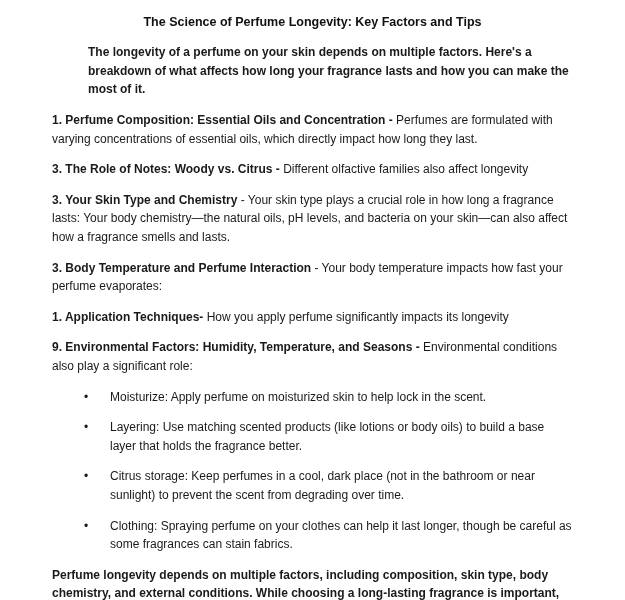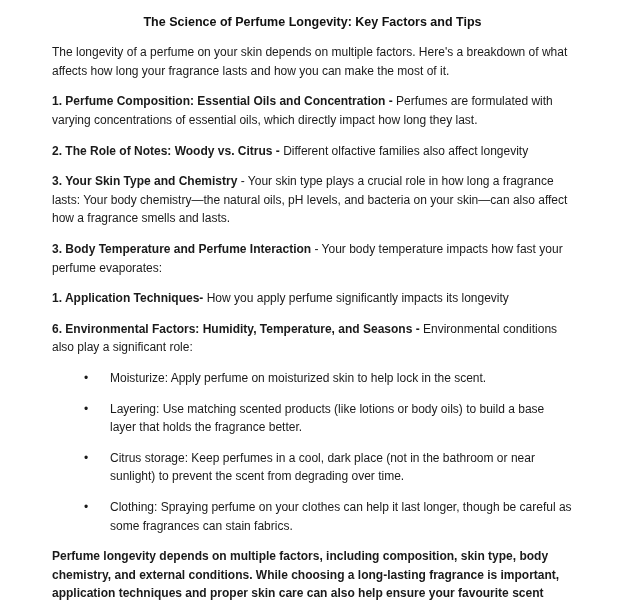--- a/index.html
+++ b/index.html
@@ -30,21 +30,22 @@
     line-height: 1.3;
   }
   p.para {
     font-size: 12px;
     line-height: 1.55;
     margin: 0 0 12px 0;
     color: #1a1a1a;
     text-align: left;
   }
   p.para.bold-all {
-    font-weight: normal;
+    font-weight: bold;
+    margin-left: 36px;
   }
   .lead {
     font-weight: bold;
     text-align: right;
   }
   ul.tips {
     margin: 0 0 12px 0;
     padding-left: 32px;
     list-style: none;
   }
@@ -74,29 +75,29 @@
 <body>
 
 <div class="page">
 
   <div class="doc-title">The Science of Perfume Longevity: Key Factors and Tips</div>
 
   <p class="para bold-all">The longevity of a perfume on your skin depends on multiple factors. Here's a breakdown of what affects how long your fragrance lasts and how you can make the most of it.</p>
 
   <p class="para"><span class="lead">1. Perfume Composition: Essential Oils and Concentration -</span><span> Perfumes are formulated with varying concentrations of essential oils, which directly impact how long they last.</span></p>
 
-  <p class="para"><span class="lead">2. The Role of Notes: Woody vs. Citrus -</span><span> Different olfactive families also affect longevity</span></p>
+  <p class="para"><span class="lead">3. The Role of Notes: Woody vs. Citrus -</span><span> Different olfactive families also affect longevity</span></p>
 
   <p class="para"><span class="lead">3. Your Skin Type and Chemistry</span><span> - Your skin type plays a crucial role in how long a fragrance lasts: Your body chemistry—the natural oils, pH levels, and bacteria on your skin—can also affect how a fragrance smells and lasts.</span></p>
 
   <p class="para"><span class="lead">3. Body Temperature and Perfume Interaction</span><span> - Your body temperature impacts how fast your perfume evaporates:</span></p>
 
   <p class="para"><span class="lead">1. Application Techniques-</span><span> How you apply perfume significantly impacts its longevity</span></p>
 
-  <p class="para"><span class="lead">6. Environmental Factors: Humidity, Temperature, and Seasons -</span><span> Environmental conditions also play a significant role:</span></p>
+  <p class="para"><span class="lead">9. Environmental Factors: Humidity, Temperature, and Seasons -</span><span> Environmental conditions also play a significant role:</span></p>
 
 
   <ul class="tips">
     <li><span class="bullet">•</span><span>Moisturize: Apply perfume on moisturized skin to help lock in the scent.</span></li>
     <li><span class="bullet">•</span><span>Layering: Use matching scented products (like lotions or body oils) to build a base layer that holds the fragrance better.</span></li>
     <li><span class="bullet">•</span><span>Citrus storage: Keep perfumes in a cool, dark place (not in the bathroom or near sunlight) to prevent the scent from degrading over time.</span></li>
     <li><span class="bullet">•</span><span>Clothing: Spraying perfume on your clothes can help it last longer, though be careful as some fragrances can stain fabrics.</span></li>
   </ul>
 
   <p class="closing">Perfume longevity depends on multiple factors, including composition, skin type, body chemistry, and external conditions. While choosing a long-lasting fragrance is important, application techniques and proper skin care can also help ensure your favourite scent stays with you all day. Understanding these variables will allow you to enjoy your perfumes to the fullest, whether you prefer a fleeting floral or a lingering woody scent.</p>

